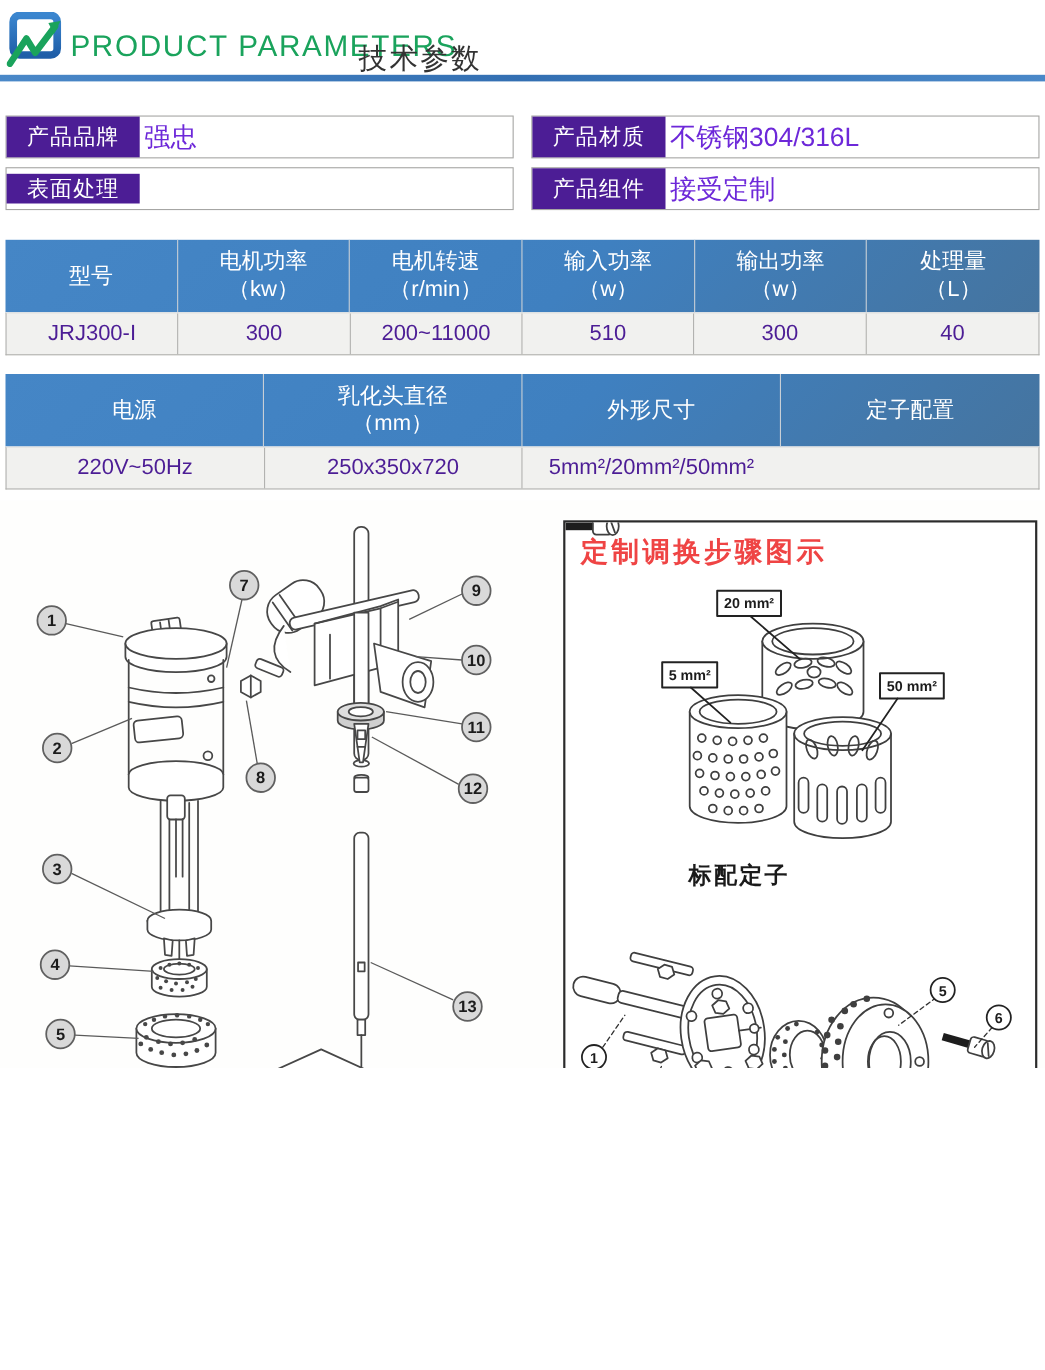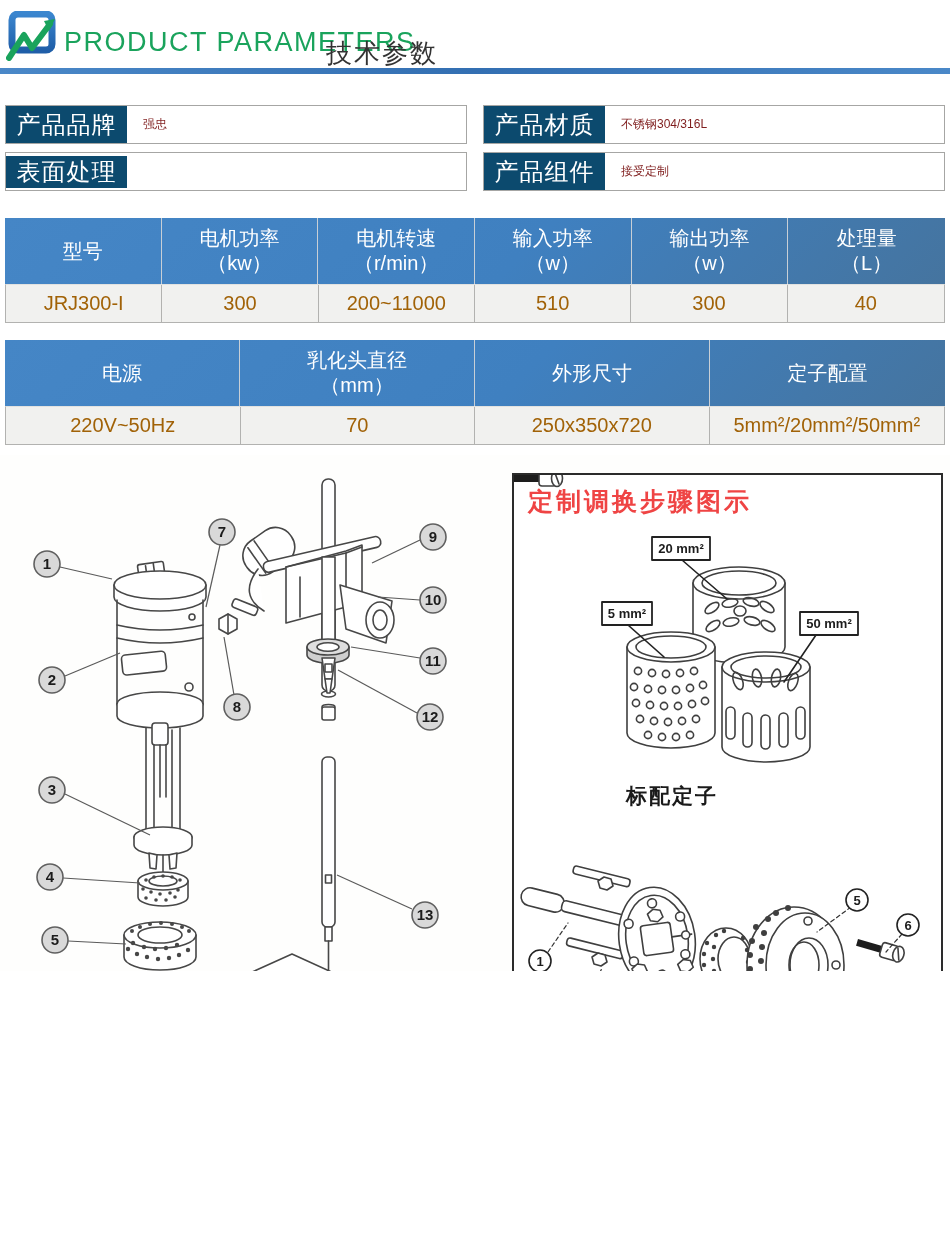--- a/index.html
+++ b/index.html
@@ -7,30 +7,30 @@
   .page { position:relative; width:950px; height:971px; background:#fff; overflow:hidden; margin:0 auto; }
 
   
   .sec-logo { position:absolute; width:52px; height:50px; }
   .title-en { position:absolute; font-size:27px; color:#1aa35c; letter-spacing:1.5px; white-space:nowrap; }
   .title-cn { position:absolute; font-size:26px; color:#333; letter-spacing:2px; white-space:nowrap; }
   .blue-line { position:absolute; left:0; width:950px; background:linear-gradient(90deg,#4a88c8,#336fb2 50%,#4a88c8); }
 
   
   .info-table { position:absolute; height:39px; width:462px; border:1px solid #a6a6a4; display:flex; background:#fff; }
-  .info-label { width:121px; background:#0c4a6e; color:#fff; font-size:24px; display:flex; align-items:center; justify-content:center; letter-spacing:1px; }
-  .info-value { flex:1; display:flex; align-items:center; padding-left:16px; font-size:12px; color:#7f1d1d; }
+  .info-label { width:121px; background:#4c1d95; color:#fff; font-size:20px; display:flex; align-items:center; justify-content:center; letter-spacing:1px; }
+  .info-value { flex:1; display:flex; align-items:center; padding-left:4px; font-size:24px; color:#6d28d9; }
 
   
   .spec { position:absolute; left:5px; width:940px; }
   .spec-head { display:grid; height:66px; background:linear-gradient(135deg,#4586c6 0%,#3f80c0 55%,#45749f 100%); }
   .spec-head .hcell { display:flex; flex-direction:column; align-items:center; justify-content:center; color:#fff; font-size:20px; line-height:1.25; border-right:1px solid #c8cfd6; }
   .spec-head .hcell:last-child { border-right:none; }
   .spec-row { display:grid; height:39px; background:#f1f1ef; border:1px solid #b2b2b0; border-top:1px solid #e2e2e0; }
-  .spec-row .rcell { display:flex; align-items:center; justify-content:center; font-size:20px; color:#a16207; border-right:1px solid #b2b2b0; }
+  .spec-row .rcell { display:flex; align-items:center; justify-content:center; font-size:20px; color:#4c1d95; border-right:1px solid #b2b2b0; }
   .spec-row .rcell:last-child { border-right:none; }
   .cols6 { grid-template-columns:repeat(6,1fr); }
   .cols4 { grid-template-columns:repeat(4,1fr); }
   .h2:empty { display:none; }
 
   
   .diagrams { position:absolute; top:455px; left:0; width:950px; height:706px; background:#fefefd; }
   .left-dia { position:absolute; left:0; top:2px; }
   .right-panel { position:absolute; left:512px; top:18px; width:431px; height:640px; border:2px solid #2b2b2b; background:#fff; }
   .panel-title { position:absolute; left:14px; top:10px; font-size:25px; font-weight:bold; color:#ef4444; letter-spacing:3px; }
@@ -123,21 +123,20 @@
         </div>
       <div class="hcell">
           <span class="h1">外形尺寸</span>
         </div>
       <div class="hcell">
           <span class="h1">定子配置</span>
         </div>
     </div>
     <div class="spec-row cols4">
       <div class="rcell">220V~50Hz</div>
-      <div class="rcell">70</div>
       <div class="rcell">250x350x720</div>
       <div class="rcell">5mm²/20mm²/50mm²</div>
     </div>
   </div>
 
   <div class="diagrams">
 
     <svg class="left-dia" width="500" height="700" viewBox="0 0 500 700">
       <g stroke="#474747" stroke-width="1.6" fill="none" stroke-linecap="round" stroke-linejoin="round">
 

